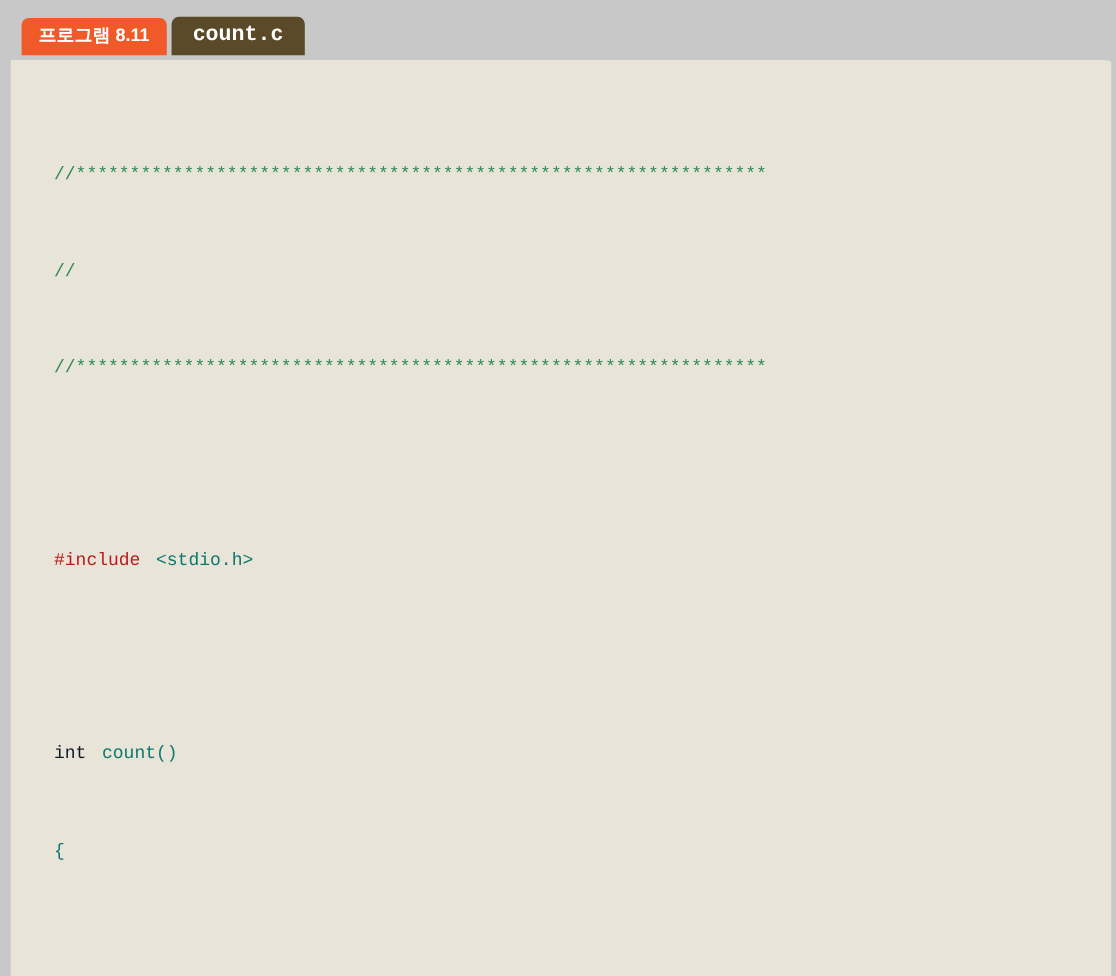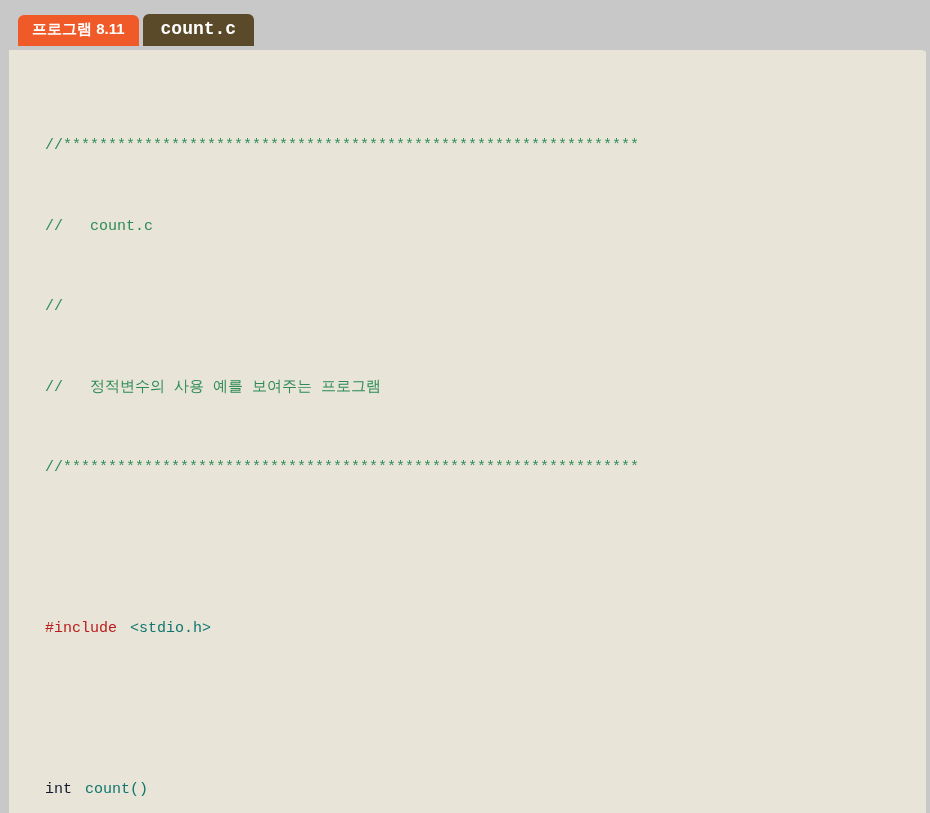--- a/index.html
+++ b/index.html
@@ -73,23 +73,21 @@
 <body>
 
 <div class="tab-bar">
   <div class="tab-program">프로그램 8.11</div>
   <div class="tab-file">count.c</div>
 </div>
 
 <div class="code-container">
   <div class="code-block">
     <span class="line"><span class="comment">//****************************************************************</span></span>
-    <span class="line"><span class="comment">//   count.c</span></span>
     <span class="line"><span class="comment">//</span></span>
-    <span class="line"><span class="comment">//   정적변수의 사용 예를 보여주는 프로그램</span></span>
     <span class="line"><span class="comment">//****************************************************************</span></span>
     <span class="line"> </span>
     <span class="line"><span class="preprocessor">#include</span><span class="normal"> &lt;stdio.h&gt;</span></span>
     <span class="line"> </span>
     <span class="line"><span class="keyword">int</span><span class="normal"> count()</span></span>
     <span class="line"><span class="normal">{</span></span>
     
     
     
     

